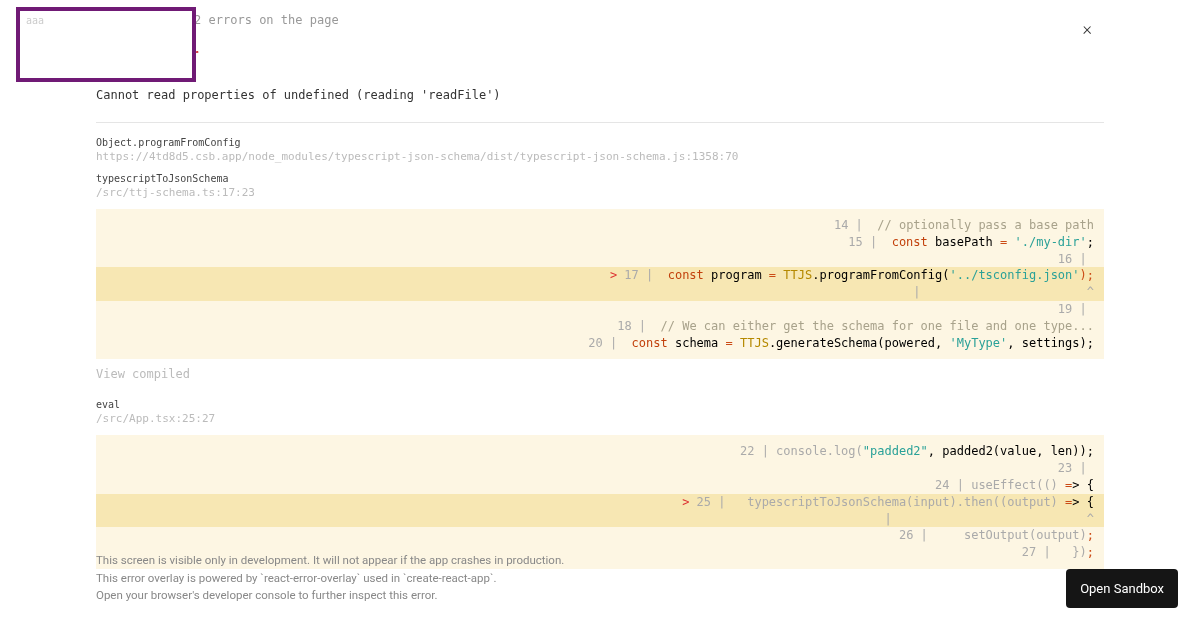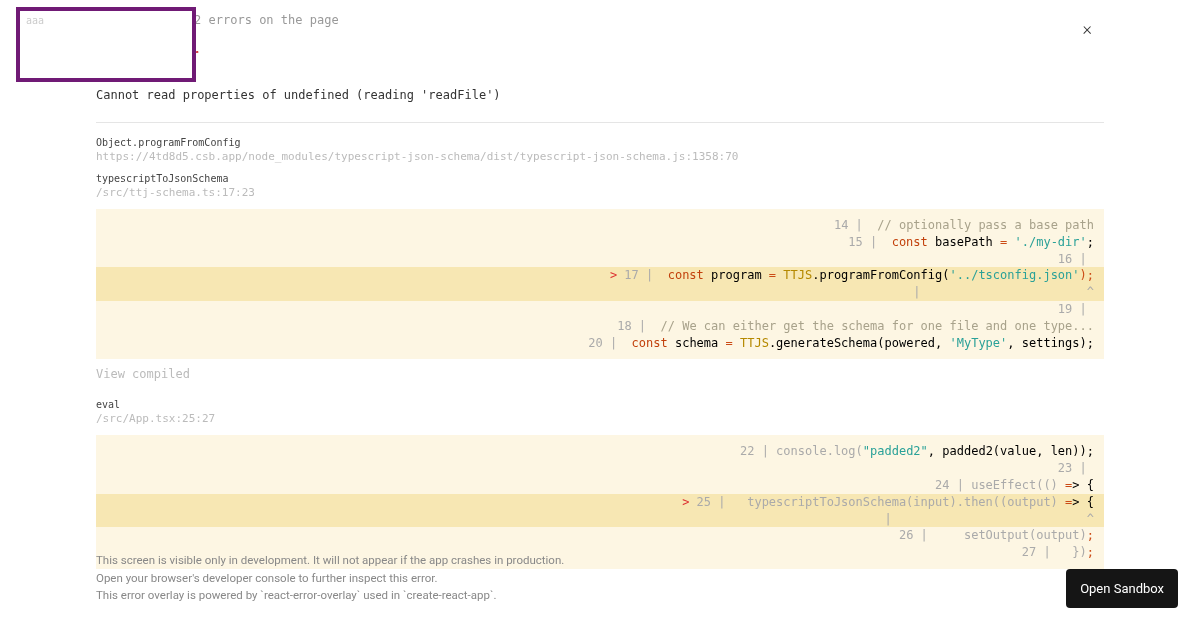--- a/index.html
+++ b/index.html
@@ -203,17 +203,17 @@
     <div class="code-line hl"><span class="gutter">&gt; </span><span class="ln">25 |   typescriptToJsonSchema(input).then((output) </span><span class="op">=</span><span>&gt; {</span></div>
     <div class="code-line hl"><span class="ln">     |                           ^</span></div>
     <div class="code-line"><span class="ln">  26 |     setOutput(output)</span><span class="op">;</span></div>
     <div class="code-line"><span class="ln">  27 |   })</span><span class="op">;</span></div>
   </div>
 
 </div>
 
 <div class="footer">
   <div>This screen is visible only in development. It will not appear if the app crashes in production.</div>
+  <div>This error overlay is powered by `react-error-overlay` used in `create-react-app`.</div>
   <div>Open your browser's developer console to further inspect this error.</div>
-  <div>This error overlay is powered by `react-error-overlay` used in `create-react-app`.</div>
 </div>
 
 <div class="open-sandbox">Open Sandbox</div>
 
 </body></html>

